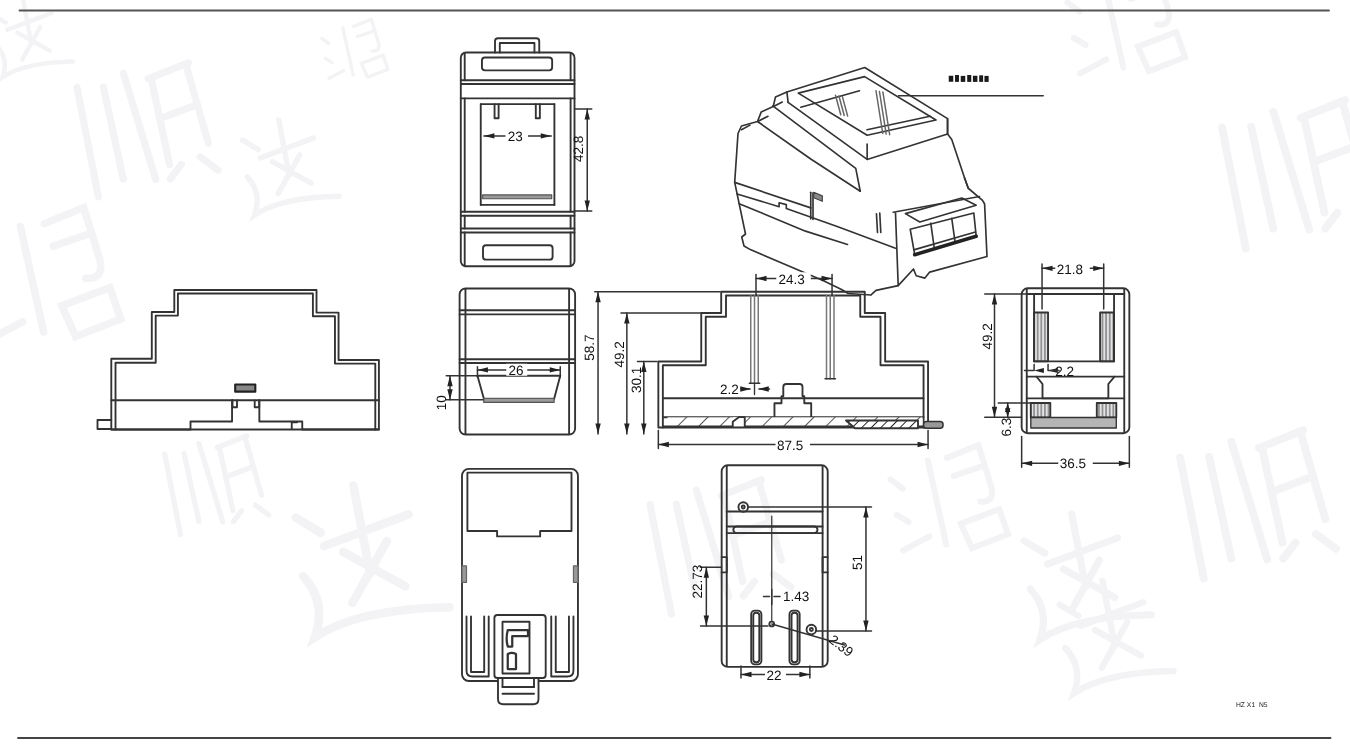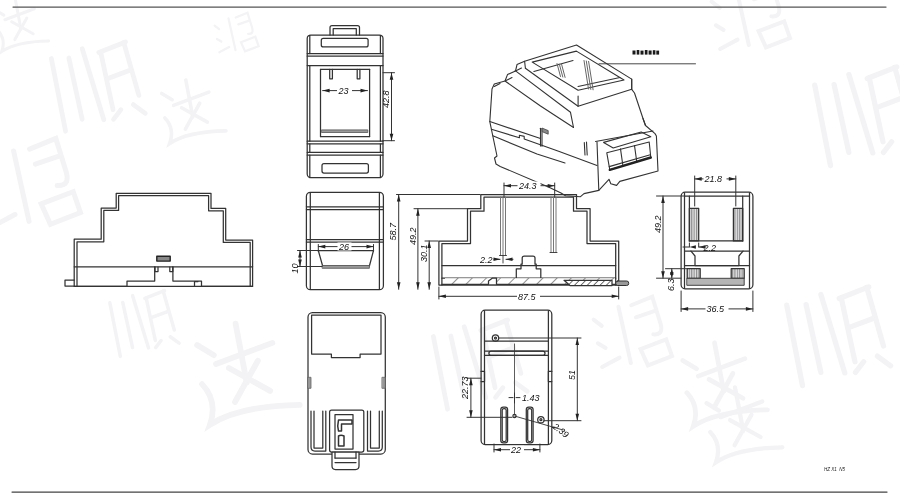--- a/index.html
+++ b/index.html
@@ -1,18 +1,18 @@
 <!DOCTYPE html>
 <html><head>
 <meta charset="utf-8">
 <style>
   html,body{margin:0;padding:0;}
   body{width:900px;height:500px;background:#ffffff;overflow:hidden;
        font-family:"Liberation Sans", sans-serif;}
-  .wrap{position:relative;width:897px;height:500px;font-style:italic;}
+  .wrap{position:relative;width:897px;height:500px;}
   svg.main{position:absolute;left:0;top:0;z-index:1;}
 </style>
 </head>
 <body>
 <div class="wrap">
 
 <svg width="900" height="500" viewBox="0 0 900 500" style="position:absolute;left:0;top:0;">
 <defs>
 <g id="wmA" fill="none" stroke="#f3f3f5" stroke-width="5" stroke-linecap="round">
   <path d="M12,10 L8,88"></path>

